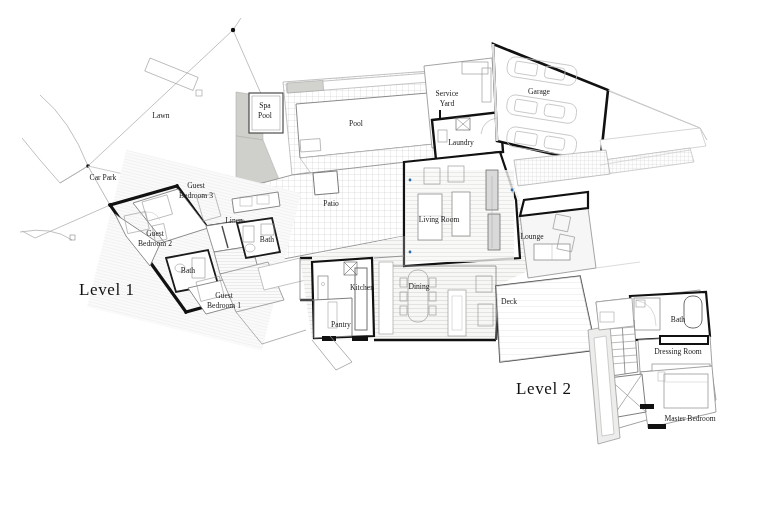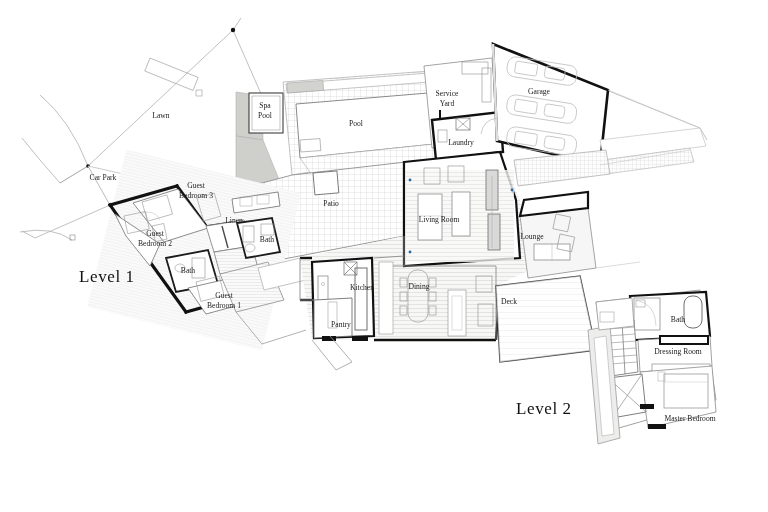--- a/index.html
+++ b/index.html
@@ -12,22 +12,22 @@
   #plan{position:absolute;left:0;top:0;width:768px;height:512px;}
 
   .lvl{
     position:absolute;
     font-family:"Liberation Serif", serif;
     font-size:17px;
     letter-spacing:.6px;
     color:#111;
     white-space:nowrap;
   }
-  #level1-label{left:79px;top:267px;text-align:right;}
-  #level2-label{left:516px;top:399px;}
+  #level1-label{left:79px;top:280px;text-align:right;}
+  #level2-label{left:516px;top:379px;}
 
   #footer{
     position:absolute;left:0;top:455px;width:768px;height:57px;
   }
   svg text{
     font-family:"Liberation Serif", serif;
     fill:#1a1a1a;
     dominant-baseline:middle;
   }
 </style>

